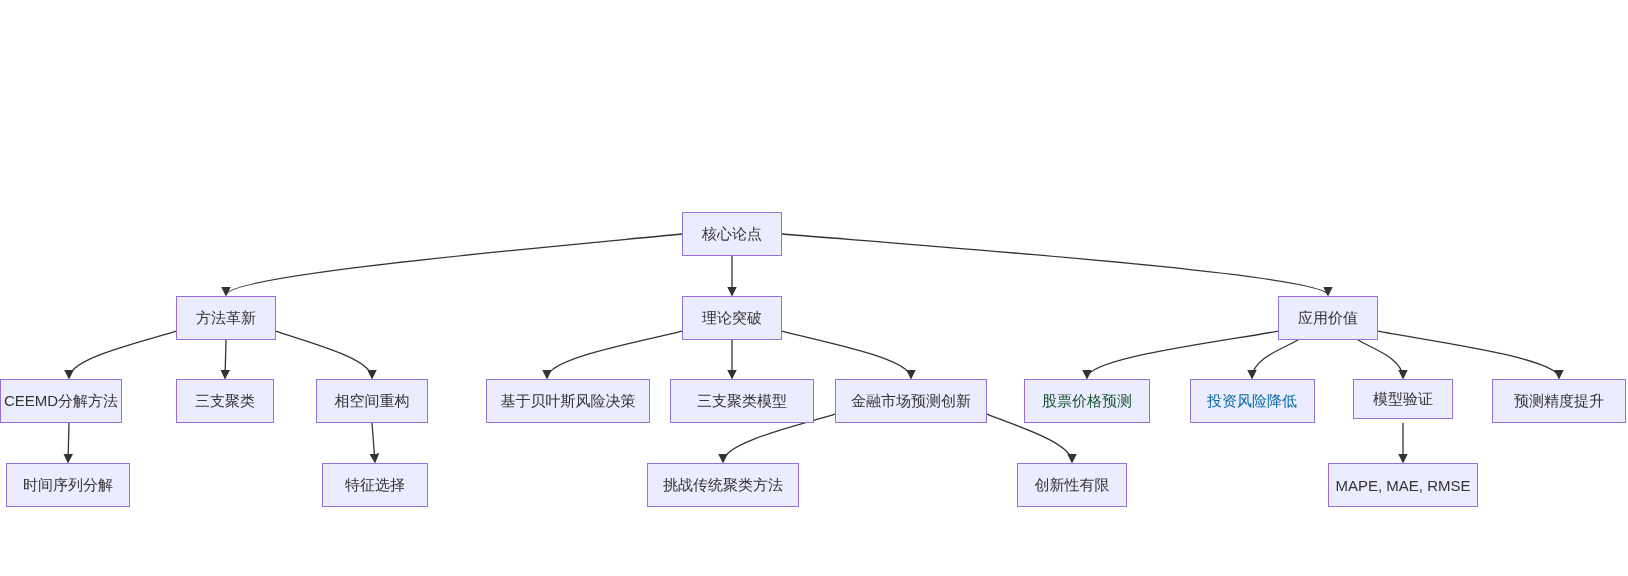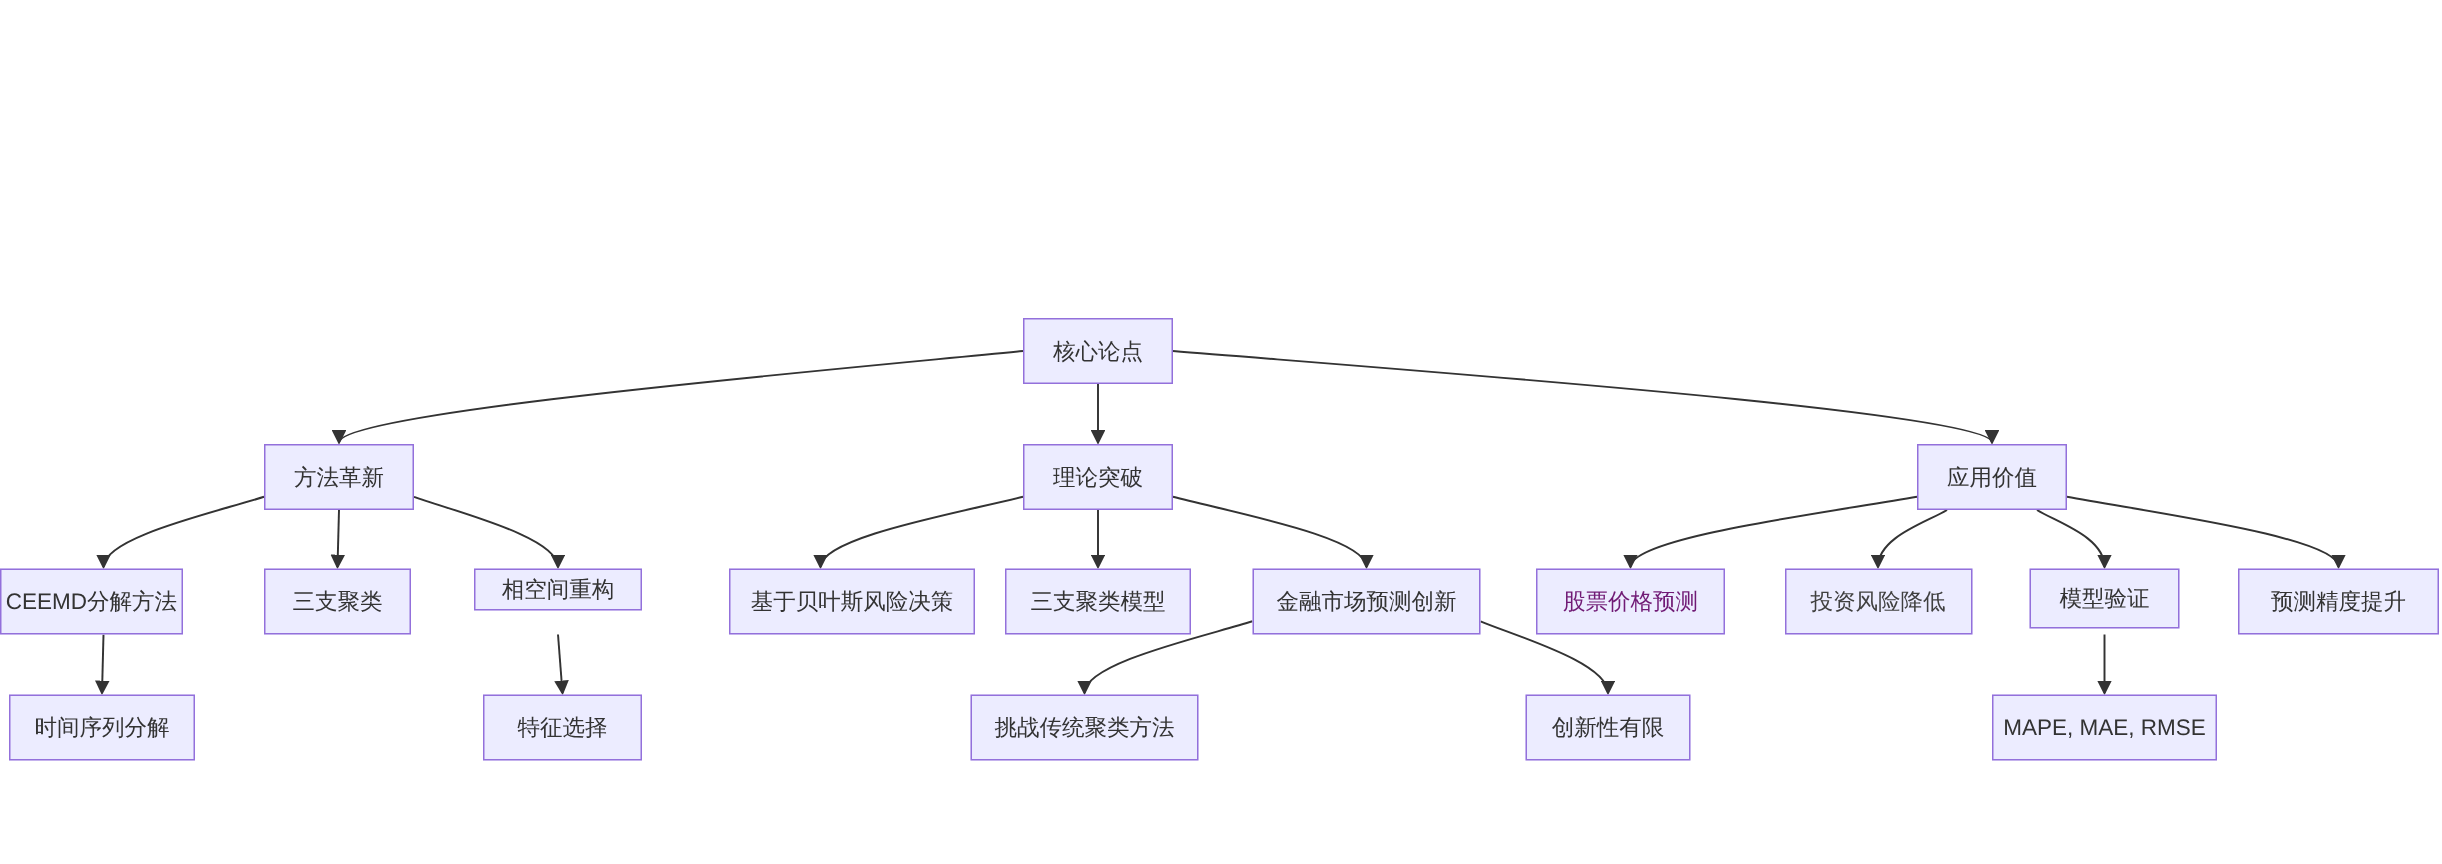--- a/index.html
+++ b/index.html
@@ -70,26 +70,26 @@
         <path d="M1403,423 L1403,462" class="edge" stroke="#333333" marker-end="url(#arrowhead)"></path>
       </g>
   </svg>
   <div>
       <div class="node" style="left: 682px; top: 212px; width: 100px; height: 44px; background: rgb(236, 236, 255); border-color: rgb(147, 112, 219); color: rgb(51, 51, 51);">核心论点</div>
       <div class="node" style="left: 176px; top: 296px; width: 100px; height: 44px; background: rgb(236, 236, 255); border-color: rgb(147, 112, 219); color: rgb(51, 51, 51);">方法革新</div>
       <div class="node" style="left: 682px; top: 296px; width: 100px; height: 44px; background: rgb(236, 236, 255); border-color: rgb(147, 112, 219); color: rgb(51, 51, 51);">理论突破</div>
       <div class="node" style="left: 1278px; top: 296px; width: 100px; height: 44px; background: rgb(236, 236, 255); border-color: rgb(147, 112, 219); color: rgb(51, 51, 51);">应用价值</div>
       <div class="node" style="left: 0px; top: 379px; width: 122px; height: 44px; background: rgb(236, 236, 255); border-color: rgb(147, 112, 219); color: rgb(51, 51, 51);">CEEMD分解方法</div>
       <div class="node" style="left: 176px; top: 379px; width: 98px; height: 44px; background: rgb(236, 236, 255); border-color: rgb(147, 112, 219); color: rgb(51, 51, 51);">三支聚类</div>
-      <div class="node" style="left: 316px; top: 379px; width: 112px; height: 28px; background: rgb(236, 236, 255); border-color: rgb(147, 112, 219); color: rgb(51, 51, 51);">相空间重构</div>
+      <div class="node" style="left: 316px; top: 379px; width: 112px; height: 44px; background: rgb(236, 236, 255); border-color: rgb(147, 112, 219); color: rgb(51, 51, 51);">相空间重构</div>
       <div class="node" style="left: 486px; top: 379px; width: 164px; height: 44px; background: rgb(236, 236, 255); border-color: rgb(147, 112, 219); color: rgb(51, 51, 51);">基于贝叶斯风险决策</div>
-      <div class="node" style="left: 670px; top: 379px; width: 124px; height: 44px; background: rgb(236, 236, 255); border-color: rgb(147, 112, 219); color: rgb(51, 51, 51);">三支聚类模型</div>
+      <div class="node" style="left: 670px; top: 379px; width: 144px; height: 44px; background: rgb(236, 236, 255); border-color: rgb(147, 112, 219); color: rgb(51, 51, 51);">三支聚类模型</div>
       <div class="node" style="left: 835px; top: 379px; width: 152px; height: 44px; background: rgb(236, 236, 255); border-color: rgb(147, 112, 219); color: rgb(51, 51, 51);">金融市场预测创新</div>
-      <div class="node" style="left: 1024px; top: 379px; width: 126px; height: 44px; background: rgb(236, 236, 255); border-color: rgb(147, 112, 219); color: #701a75;">股票价格预测</div>
-      <div class="node" style="left: 1189.5px; top: 379px; width: 125px; height: 44px; background: rgb(236, 236, 255); border-color: rgb(147, 112, 219); color: #404040;">投资风险降低</div>
+      <div class="node" style="left: 1024px; top: 379px; width: 126px; height: 44px; background: rgb(236, 236, 255); border-color: rgb(147, 112, 219); color: #14532d;">股票价格预测</div>
+      <div class="node" style="left: 1189.5px; top: 379px; width: 125px; height: 44px; background: rgb(236, 236, 255); border-color: rgb(147, 112, 219); color: #0369a1;">投资风险降低</div>
       <div class="node" style="left: 1353px; top: 379px; width: 100px; height: 40px; background: rgb(236, 236, 255); border-color: rgb(147, 112, 219); color: rgb(51, 51, 51);">模型验证</div>
       <div class="node" style="left: 1492px; top: 379px; width: 134px; height: 44px; background: rgb(236, 236, 255); border-color: rgb(147, 112, 219); color: rgb(51, 51, 51);">预测精度提升</div>
       <div class="node" style="left: 6px; top: 463px; width: 124px; height: 44px; background: rgb(236, 236, 255); border-color: rgb(147, 112, 219); color: rgb(51, 51, 51);">时间序列分解</div>
       <div class="node" style="left: 322px; top: 463px; width: 106px; height: 44px; background: rgb(236, 236, 255); border-color: rgb(147, 112, 219); color: rgb(51, 51, 51);">特征选择</div>
       <div class="node" style="left: 647px; top: 463px; width: 152px; height: 44px; background: rgb(236, 236, 255); border-color: rgb(147, 112, 219); color: rgb(51, 51, 51);">挑战传统聚类方法</div>
       <div class="node" style="left: 1017px; top: 463px; width: 110px; height: 44px; background: rgb(236, 236, 255); border-color: rgb(147, 112, 219); color: rgb(51, 51, 51);">创新性有限</div>
       <div class="node" style="left: 1328px; top: 463px; width: 150px; height: 44px; background: rgb(236, 236, 255); border-color: rgb(147, 112, 219); color: rgb(51, 51, 51);">MAPE, MAE, RMSE</div>
     </div>
 </div>
 

